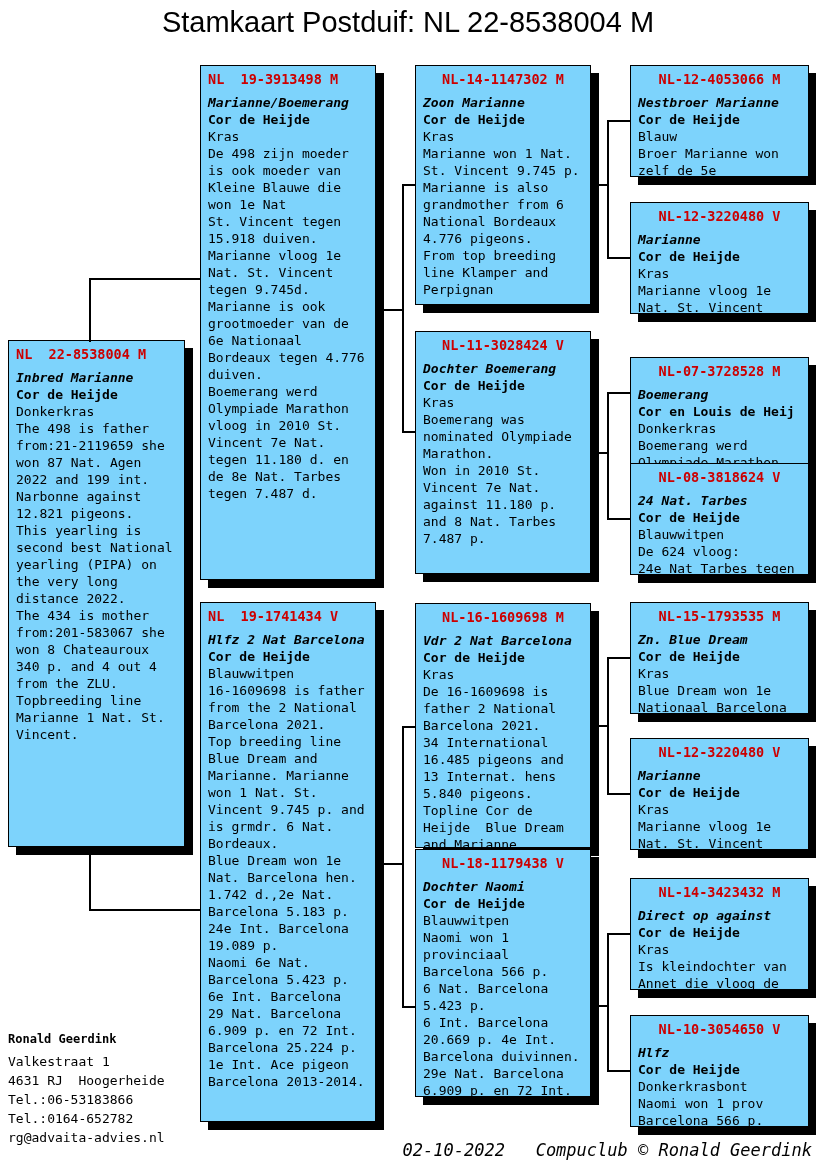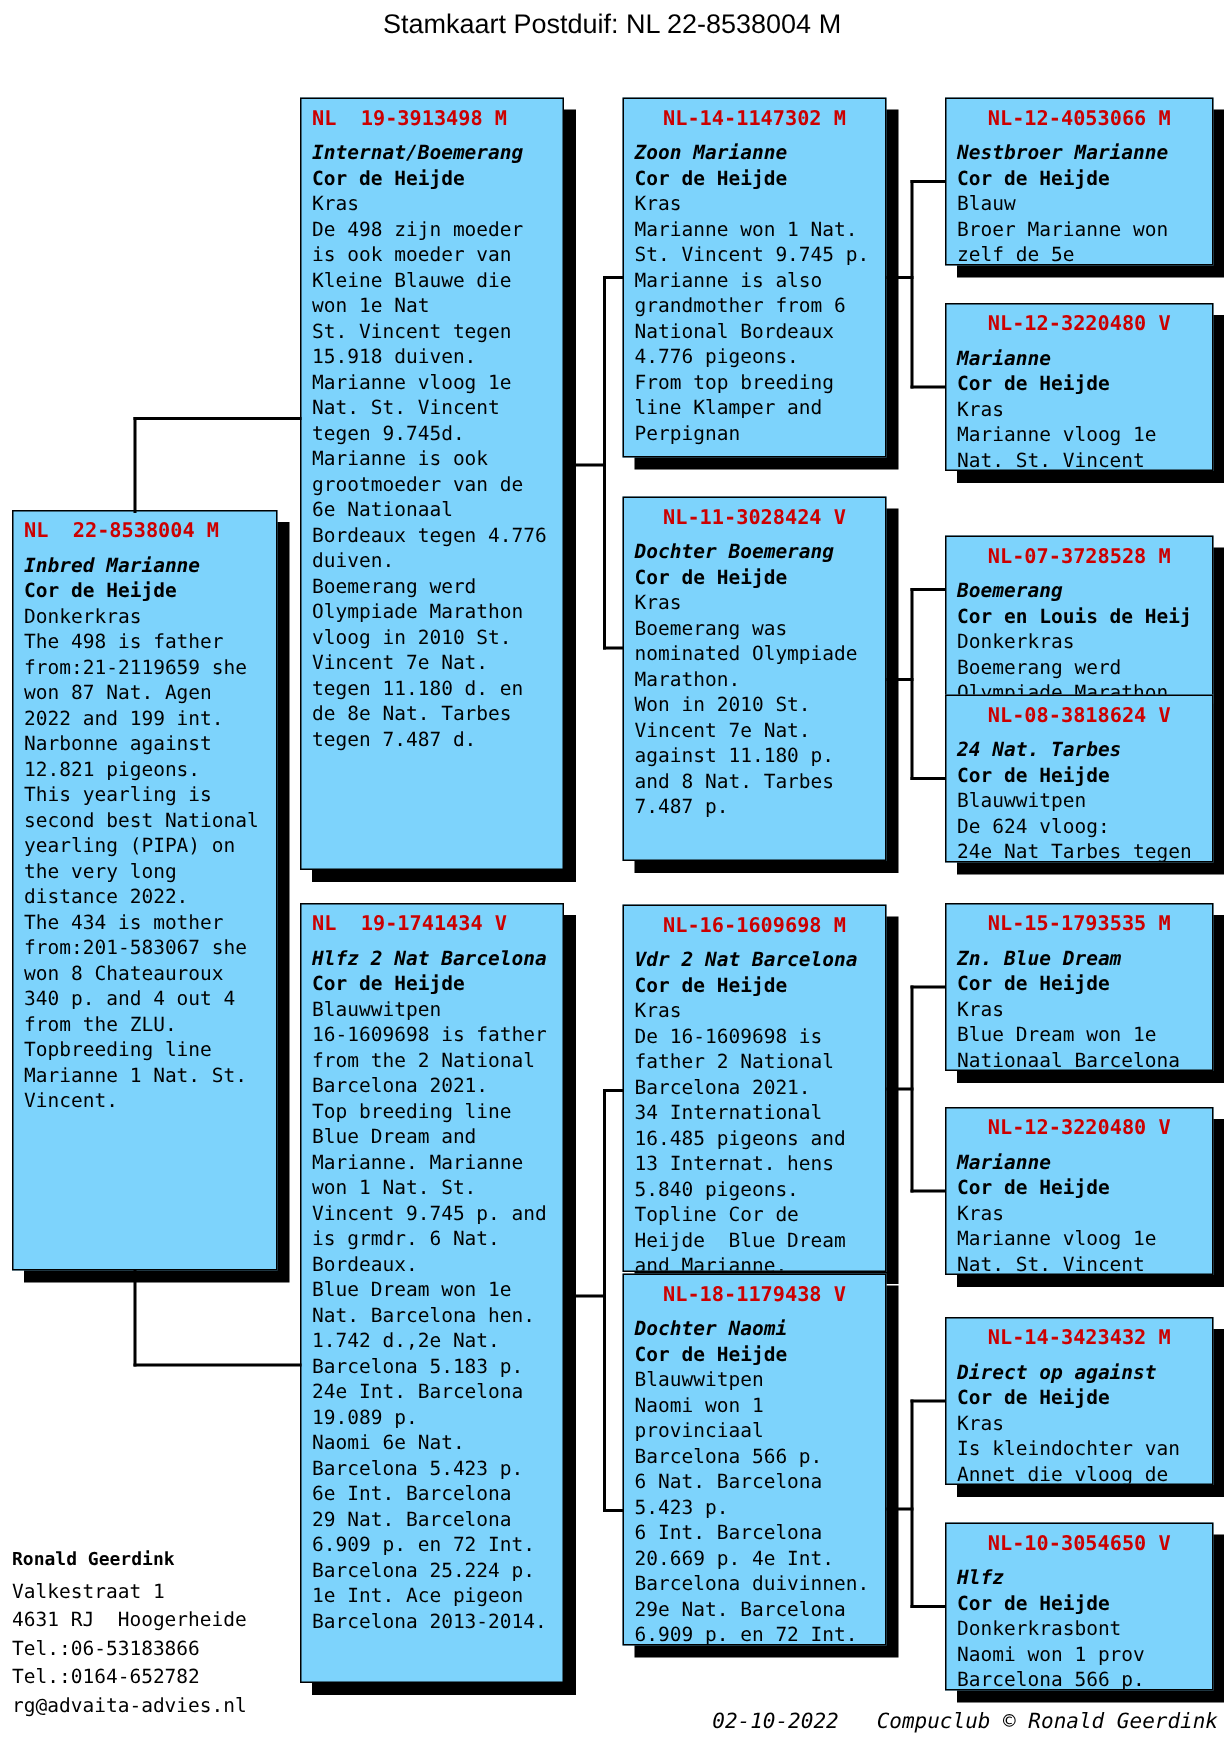--- a/index.html
+++ b/index.html
@@ -1,20 +1,20 @@
 <!DOCTYPE html>
 <html><head>
 <meta charset="utf-8">
 <style>
   html,body{margin:0;padding:0;background:#ffffff;}
   #page{position:relative;width:816px;height:1172px;background:#ffffff;overflow:hidden;
         font-family:"DejaVu Sans Mono","Liberation Mono",monospace;}
   #title{position:absolute;left:0;top:6px;width:816px;text-align:center;
          font-family:"Liberation Sans","DejaVu Sans",sans-serif;
-         font-size:18px;color:#000;}
+         font-size:29px;color:#000;}
   .box{position:absolute;background:#7dd3fc;border:1.5px solid #000;
        box-shadow:8px 8px 0 #000;padding:5px 7px;box-sizing:border-box;
        font-size:13px;line-height:17px;color:#000;overflow:hidden;}
   .ring{font-weight:bold;font-size:13.5px;color:#cc0000;margin-bottom:6px;white-space:pre;}
   .ring.center{text-align:center;}
   .bname{font-weight:bold;font-style:italic;white-space:pre;}
   .fancier{font-weight:bold;white-space:pre;}
   .bbody{white-space:pre;}
   
   .b0{left:8px;top:340px;width:177px;height:507px;}
@@ -29,21 +29,21 @@
   .b9{left:630px;top:337px;width:179px;height:112px;margin-top:20px;}
   .b10{left:630px;top:463px;width:179px;height:112px;}
   .b11{left:630px;top:602px;width:179px;height:112px;}
   .b12{left:630px;top:738px;width:179px;height:112px;}
   .b13{left:630px;top:878px;width:179px;height:112px;}
   .b14{left:630px;top:1015px;width:179px;height:112px;}
   .line{position:absolute;background:#000;}
   #owner{position:absolute;left:8px;top:1032px;color:#000;}
   #owner-name{font-weight:bold;font-size:12px;margin-bottom:6px;white-space:pre;}
   #owner-lines{font-size:13px;line-height:19px;white-space:pre;}
-  #footer{position:absolute;right:4px;top:1140px;font-size:14px;font-style:italic;
+  #footer{position:absolute;right:4px;top:1140px;font-size:17px;font-style:italic;
           color:#000;white-space:pre;}
 </style>
 </head>
 <body>
 
 <div id="page">
 
   <div id="title">Stamkaart Postduif: NL  22-8538004 M</div>
 
   <div class="box b0">
@@ -67,21 +67,21 @@
 won 8 Chateauroux
 340 p. and 4 out 4
 from the ZLU.
 Topbreeding line
 Marianne 1 Nat. St.
 Vincent.</div>
   </div>
 
   <div class="box b1">
     <div class="ring">NL  19-3913498 M</div>
-    <div class="bname">Internat/Boemerang</div>
+    <div class="bname">Marianne/Boemerang</div>
     <div class="fancier">Cor de Heijde</div>
     <div class="bbody">Kras
 De 498 zijn moeder
 is ook moeder van
 Kleine Blauwe die
 won 1e Nat
 St. Vincent tegen
 15.918 duiven.
 Marianne vloog 1e
 Nat. St. Vincent

